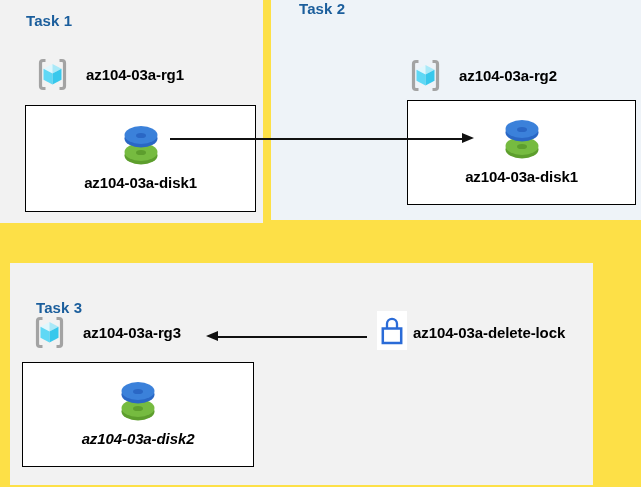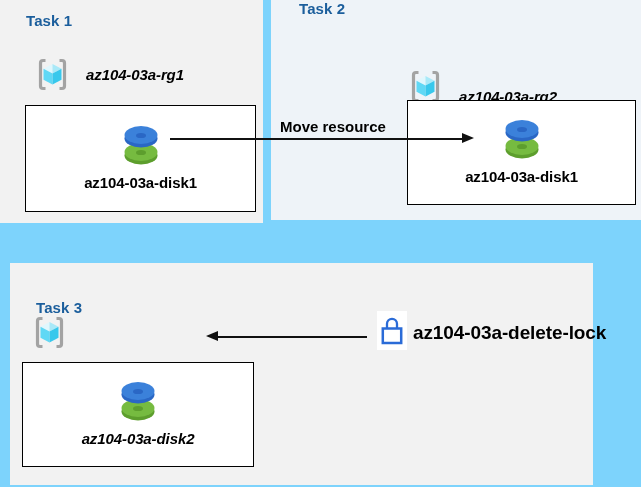--- a/index.html
+++ b/index.html
@@ -1,45 +1,45 @@
 <!DOCTYPE html>
 <html style="--panel-gray: #f2f2f2; --panel-blue: #eef3f8; --title-blue: #1b5e9c; --lock-blue: #2a6bd7; --disk-blue: #3b81da; --disk-blue-dark: #2a67c5; --disk-green: #76bb40; --disk-green-dark: #5d9e2d; --bracket-gray: #a3a3a3; --cube-top-light: #e0f7fd; --cube-top-dark: #a9e9f8; --cube-left: #5fd8f5; --cube-right: #38c8ec;"><head>
 <meta charset="utf-8">
 <style>
   html,body{margin:0;padding:0;background:#ffffff;}
   #canvas{
-    position:relative;width:641px;height:487px;background:#7dd3fc;overflow:hidden;
+    position:relative;width:641px;height:487px;background:#fde047;overflow:hidden;
     font-family:"Liberation Sans",sans-serif;color:#000;
   }
   .panel{position:absolute;}
   .panel.gray{background:var(--panel-gray);}
   .panel.blue{background:var(--panel-blue);}
   .task-title{
     position:absolute;font-size:15px;font-weight:700;color:var(--title-blue);
     white-space:nowrap;letter-spacing:.1px;
   }
-  .rg-row{position:absolute;display:flex;align-items:center;gap:15px;font-style:italic;}
+  .rg-row{position:absolute;display:flex;align-items:center;gap:15px;}
   .rg-row .rg-label{font-size:15px;font-weight:700;white-space:nowrap;letter-spacing:-.1px;}
   .resource-box{
     position:absolute;background:#ffffff;border:1.6px solid #000;
     display:flex;flex-direction:column;align-items:center;justify-content:center;gap:5px;
   }
   .resource-box .disk-label{
     font-size:15px;font-weight:700;white-space:nowrap;letter-spacing:-.1px;transform:translateY(-2px);
   }
   .disk-svg{transform:translateY(-3px);}
   .arrow-line{position:absolute;height:1.6px;background:#111;}
   .arrow-head{position:absolute;width:0;height:0;}
   .arrow-head.right{border-top:5.5px solid transparent;border-bottom:5.5px solid transparent;border-left:12px solid #111;}
   .arrow-head.left{border-top:5.5px solid transparent;border-bottom:5.5px solid transparent;border-right:12px solid #111;}
   .flow-label{position:absolute;font-size:15px;font-weight:700;white-space:nowrap;}
   .lock-chip{
     position:absolute;background:#ffffff;display:flex;align-items:center;justify-content:center;
   }
-  .lock-text{position:absolute;font-size:19px;line-height:19px;white-space:nowrap;}
+  .lock-text{position:absolute;font-size:15px;line-height:19px;white-space:nowrap;}
   .lock-text .lock-name{font-weight:700;letter-spacing:-.1px;}
   .lock-text .lock-type b{font-weight:700;}
   .lock-text .lock-type span{font-weight:400;color:#222;}
 </style>
 </head>
 <body>
 
 <div id="canvas">
 
   <div class="panel gray" style="left:0;top:2;width:263px;height:223px;"></div>
@@ -65,21 +65,21 @@
       <ellipse cx="20" cy="16.5" rx="16.5" ry="9" style="fill:var(--disk-blue-dark)"></ellipse>
       <ellipse cx="20" cy="13" rx="16.5" ry="9" style="fill:var(--disk-blue)"></ellipse>
       <ellipse cx="20" cy="13.5" rx="5" ry="2.6" style="fill:var(--disk-blue-dark)"></ellipse>
     </svg>
     <span class="disk-label">az104-03a-disk1</span>
   </div>
 
   <div class="panel blue" style="left:271px;top:0;width:370px;height:220px;"></div>
   <div class="task-title" style="left:299px;top:0;text-align:right;">Task 2</div>
 
-  <div class="rg-row" style="left:407px;top:68px;align-items:flex-end;">
+  <div class="rg-row" style="left:407px;top:57px;">
     <svg width="37" height="37" viewBox="0 0 37 37">
       <path d="M11.5,4.5 H9 Q6.5,4.5 6.5,7 V30 Q6.5,32.5 9,32.5 H11.5" fill="none" style="stroke:var(--bracket-gray)" stroke-width="3.2"></path>
       <path d="M25.5,4.5 H28 Q30.5,4.5 30.5,7 V30 Q30.5,32.5 28,32.5 H25.5" fill="none" style="stroke:var(--bracket-gray)" stroke-width="3.2"></path>
       <polygon points="18.5,8 9.5,12.8 18.5,17.6" style="fill:var(--cube-top-light)"></polygon>
       <polygon points="18.5,8 27.5,12.8 18.5,17.6" style="fill:var(--cube-top-dark)"></polygon>
       <polygon points="9.5,12.8 18.5,17.6 18.5,28.6 9.5,23.8" style="fill:var(--cube-left)"></polygon>
       <polygon points="27.5,12.8 18.5,17.6 18.5,28.6 27.5,23.8" style="fill:var(--cube-right)"></polygon>
     </svg>
     <span class="rg-label">az104-03a-rg2</span>
   </div>
@@ -91,34 +91,34 @@
       <ellipse cx="20" cy="30.5" rx="5" ry="2.6" style="fill:var(--disk-green-dark)"></ellipse>
       <ellipse cx="20" cy="16.5" rx="16.5" ry="9" style="fill:var(--disk-blue-dark)"></ellipse>
       <ellipse cx="20" cy="13" rx="16.5" ry="9" style="fill:var(--disk-blue)"></ellipse>
       <ellipse cx="20" cy="13.5" rx="5" ry="2.6" style="fill:var(--disk-blue-dark)"></ellipse>
     </svg>
     <span class="disk-label">az104-03a-disk1</span>
   </div>
 
   <div class="arrow-line" style="left:170px;top:138px;width:293px;"></div>
   <div class="arrow-head right" style="left:462px;top:133px;"></div>
-  <div class="flow-label" style="left:280px;top:118px;">Move resource</div>
 
   <div class="panel gray" style="left:10px;top:263px;width:583px;height:222px;"></div>
   <div class="task-title" style="left:36px;top:275px;margin-top:24px;">Task 3</div>
 
   <div class="rg-row" style="left:31px;top:314px;">
     <svg width="37" height="37" viewBox="0 0 37 37">
       <path d="M11.5,4.5 H9 Q6.5,4.5 6.5,7 V30 Q6.5,32.5 9,32.5 H11.5" fill="none" style="stroke:var(--bracket-gray)" stroke-width="3.2"></path>
       <path d="M25.5,4.5 H28 Q30.5,4.5 30.5,7 V30 Q30.5,32.5 28,32.5 H25.5" fill="none" style="stroke:var(--bracket-gray)" stroke-width="3.2"></path>
       <polygon points="18.5,8 9.5,12.8 18.5,17.6" style="fill:var(--cube-top-light)"></polygon>
       <polygon points="18.5,8 27.5,12.8 18.5,17.6" style="fill:var(--cube-top-dark)"></polygon>
       <polygon points="9.5,12.8 18.5,17.6 18.5,28.6 9.5,23.8" style="fill:var(--cube-left)"></polygon>
       <polygon points="27.5,12.8 18.5,17.6 18.5,28.6 27.5,23.8" style="fill:var(--cube-right)"></polygon>
     </svg>
+    <span class="rg-label">az104-03a-rg3</span>
   </div>
 
   <div class="resource-box" style="left:22px;top:362px;width:230px;height:103px;font-style:italic;">
     <svg class="disk-svg" width="40" height="46" viewBox="0 0 40 46">
       <ellipse cx="20" cy="33.5" rx="16.5" ry="9" style="fill:var(--disk-green-dark)"></ellipse>
       <ellipse cx="20" cy="30" rx="16.5" ry="9" style="fill:var(--disk-green)"></ellipse>
       <ellipse cx="20" cy="30.5" rx="5" ry="2.6" style="fill:var(--disk-green-dark)"></ellipse>
       <ellipse cx="20" cy="16.5" rx="16.5" ry="9" style="fill:var(--disk-blue-dark)"></ellipse>
       <ellipse cx="20" cy="13" rx="16.5" ry="9" style="fill:var(--disk-blue)"></ellipse>
       <ellipse cx="20" cy="13.5" rx="5" ry="2.6" style="fill:var(--disk-blue-dark)"></ellipse>

